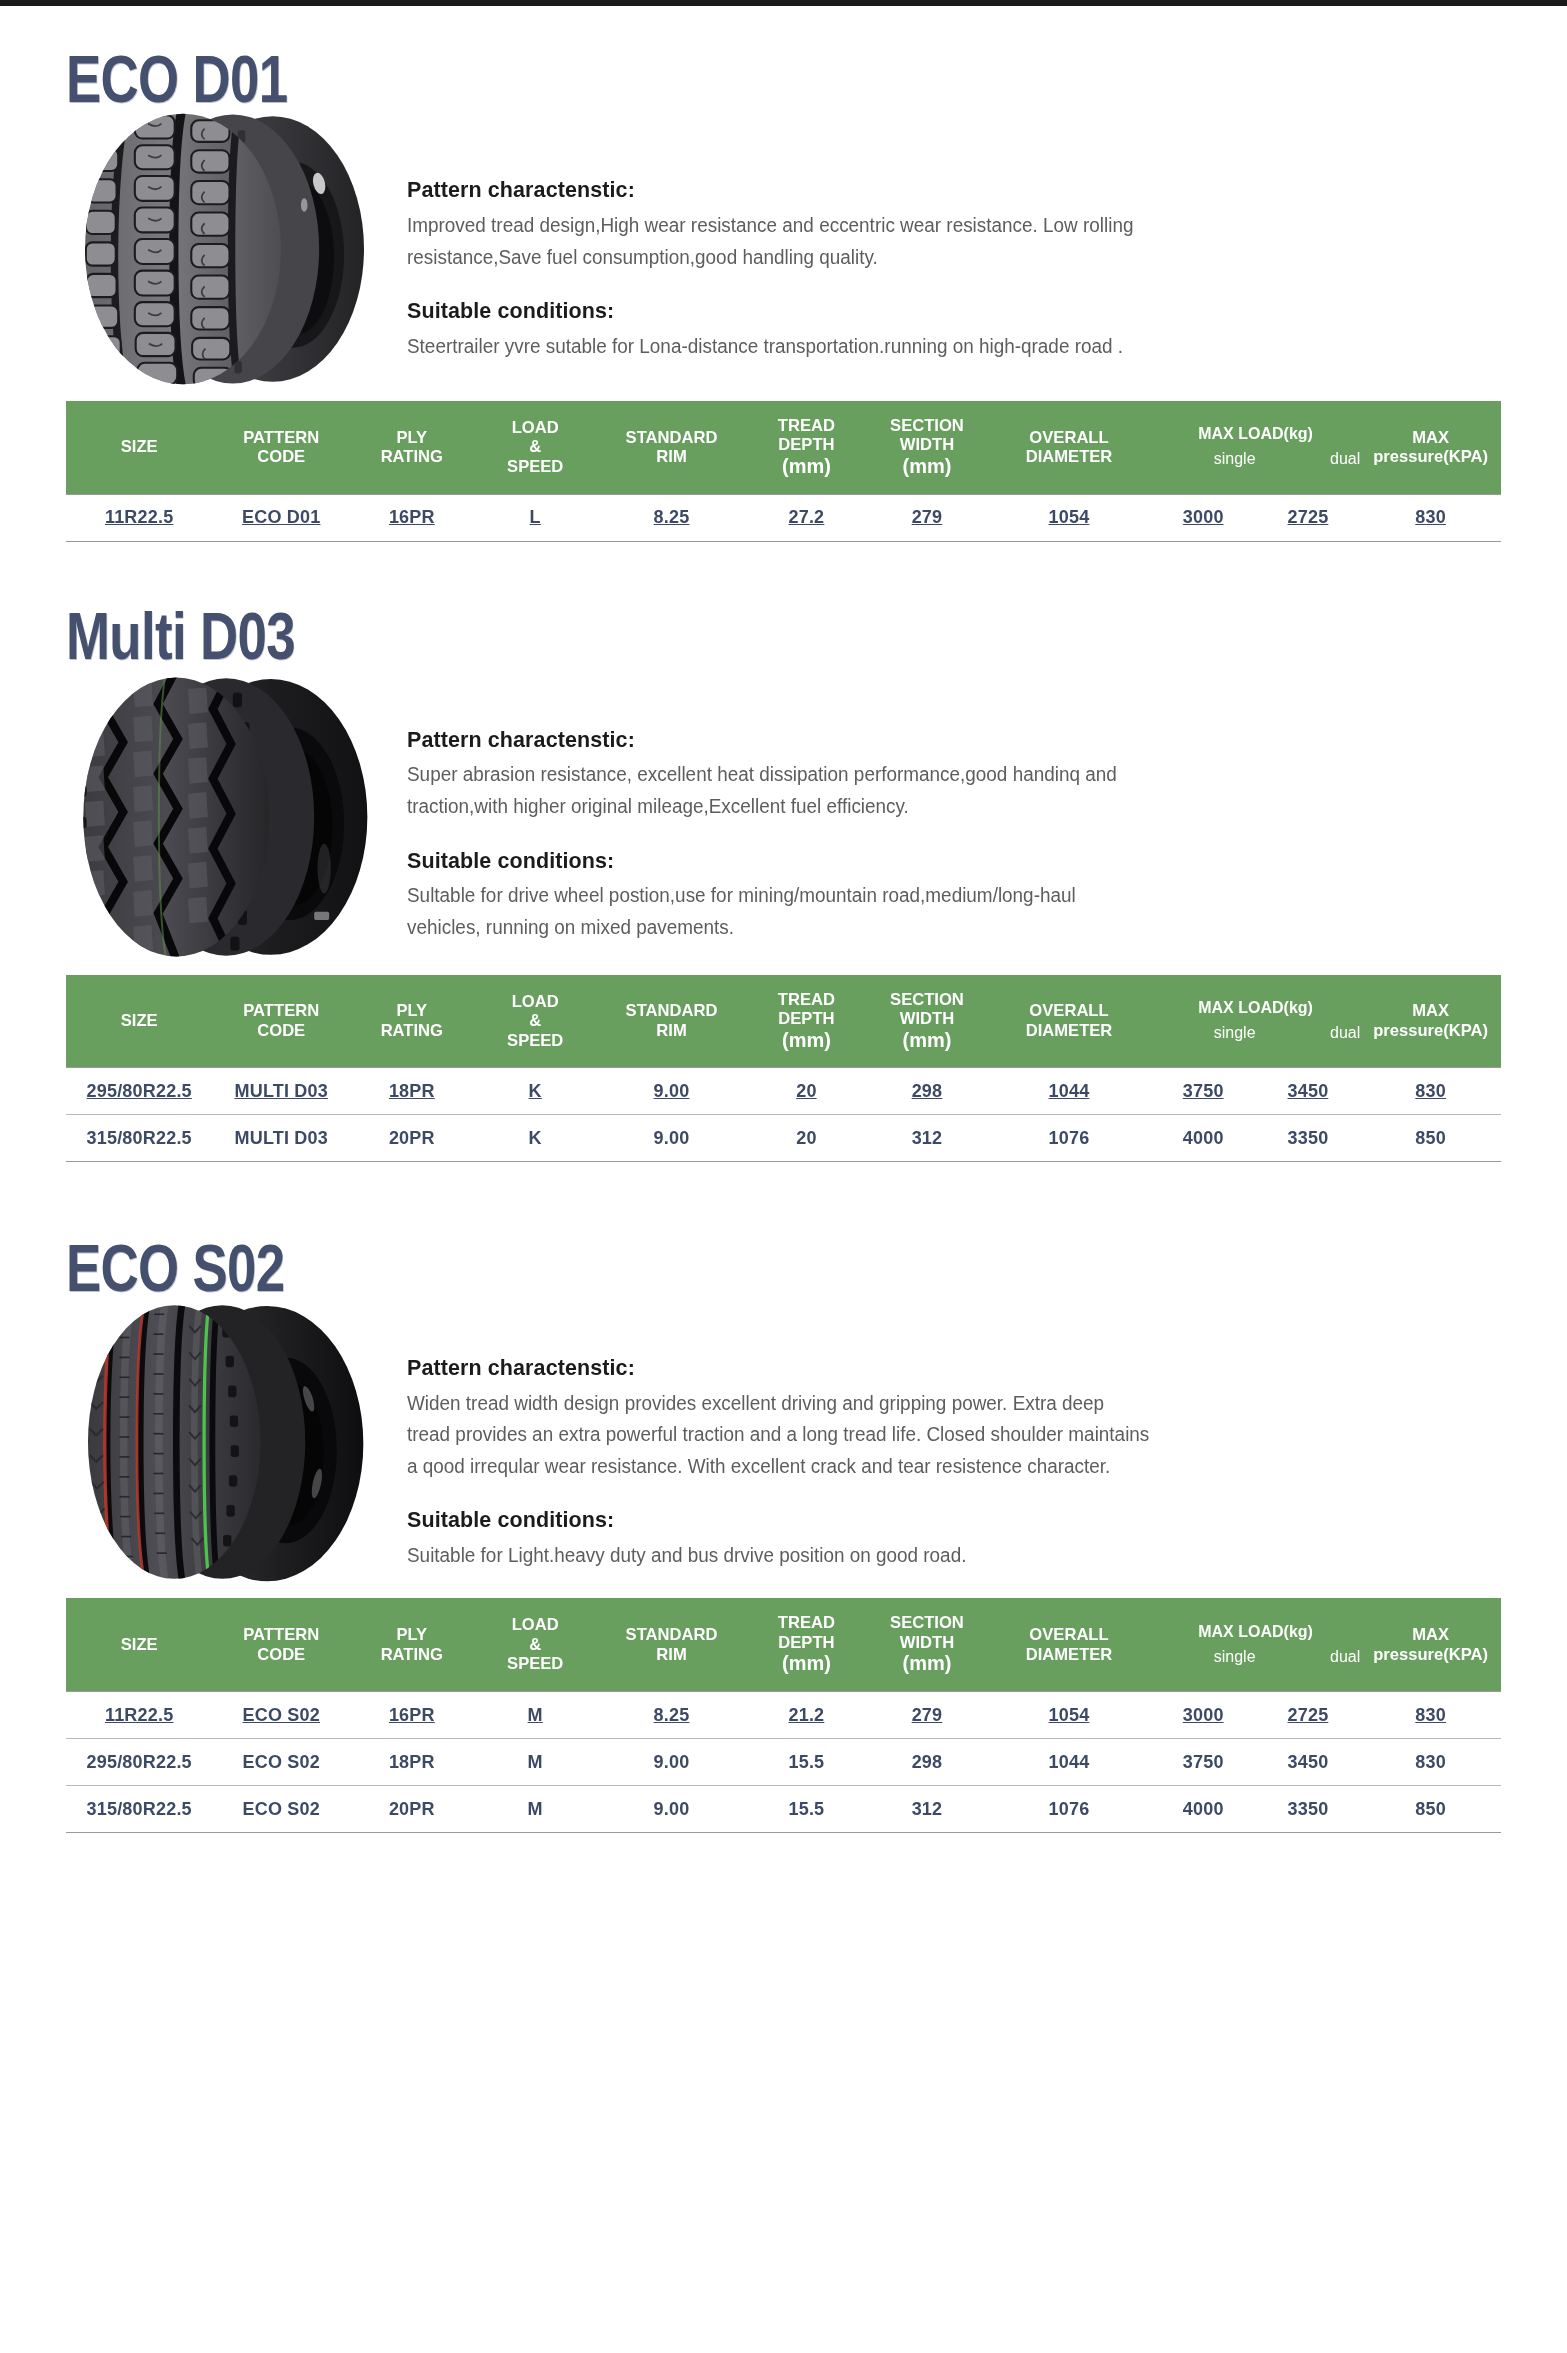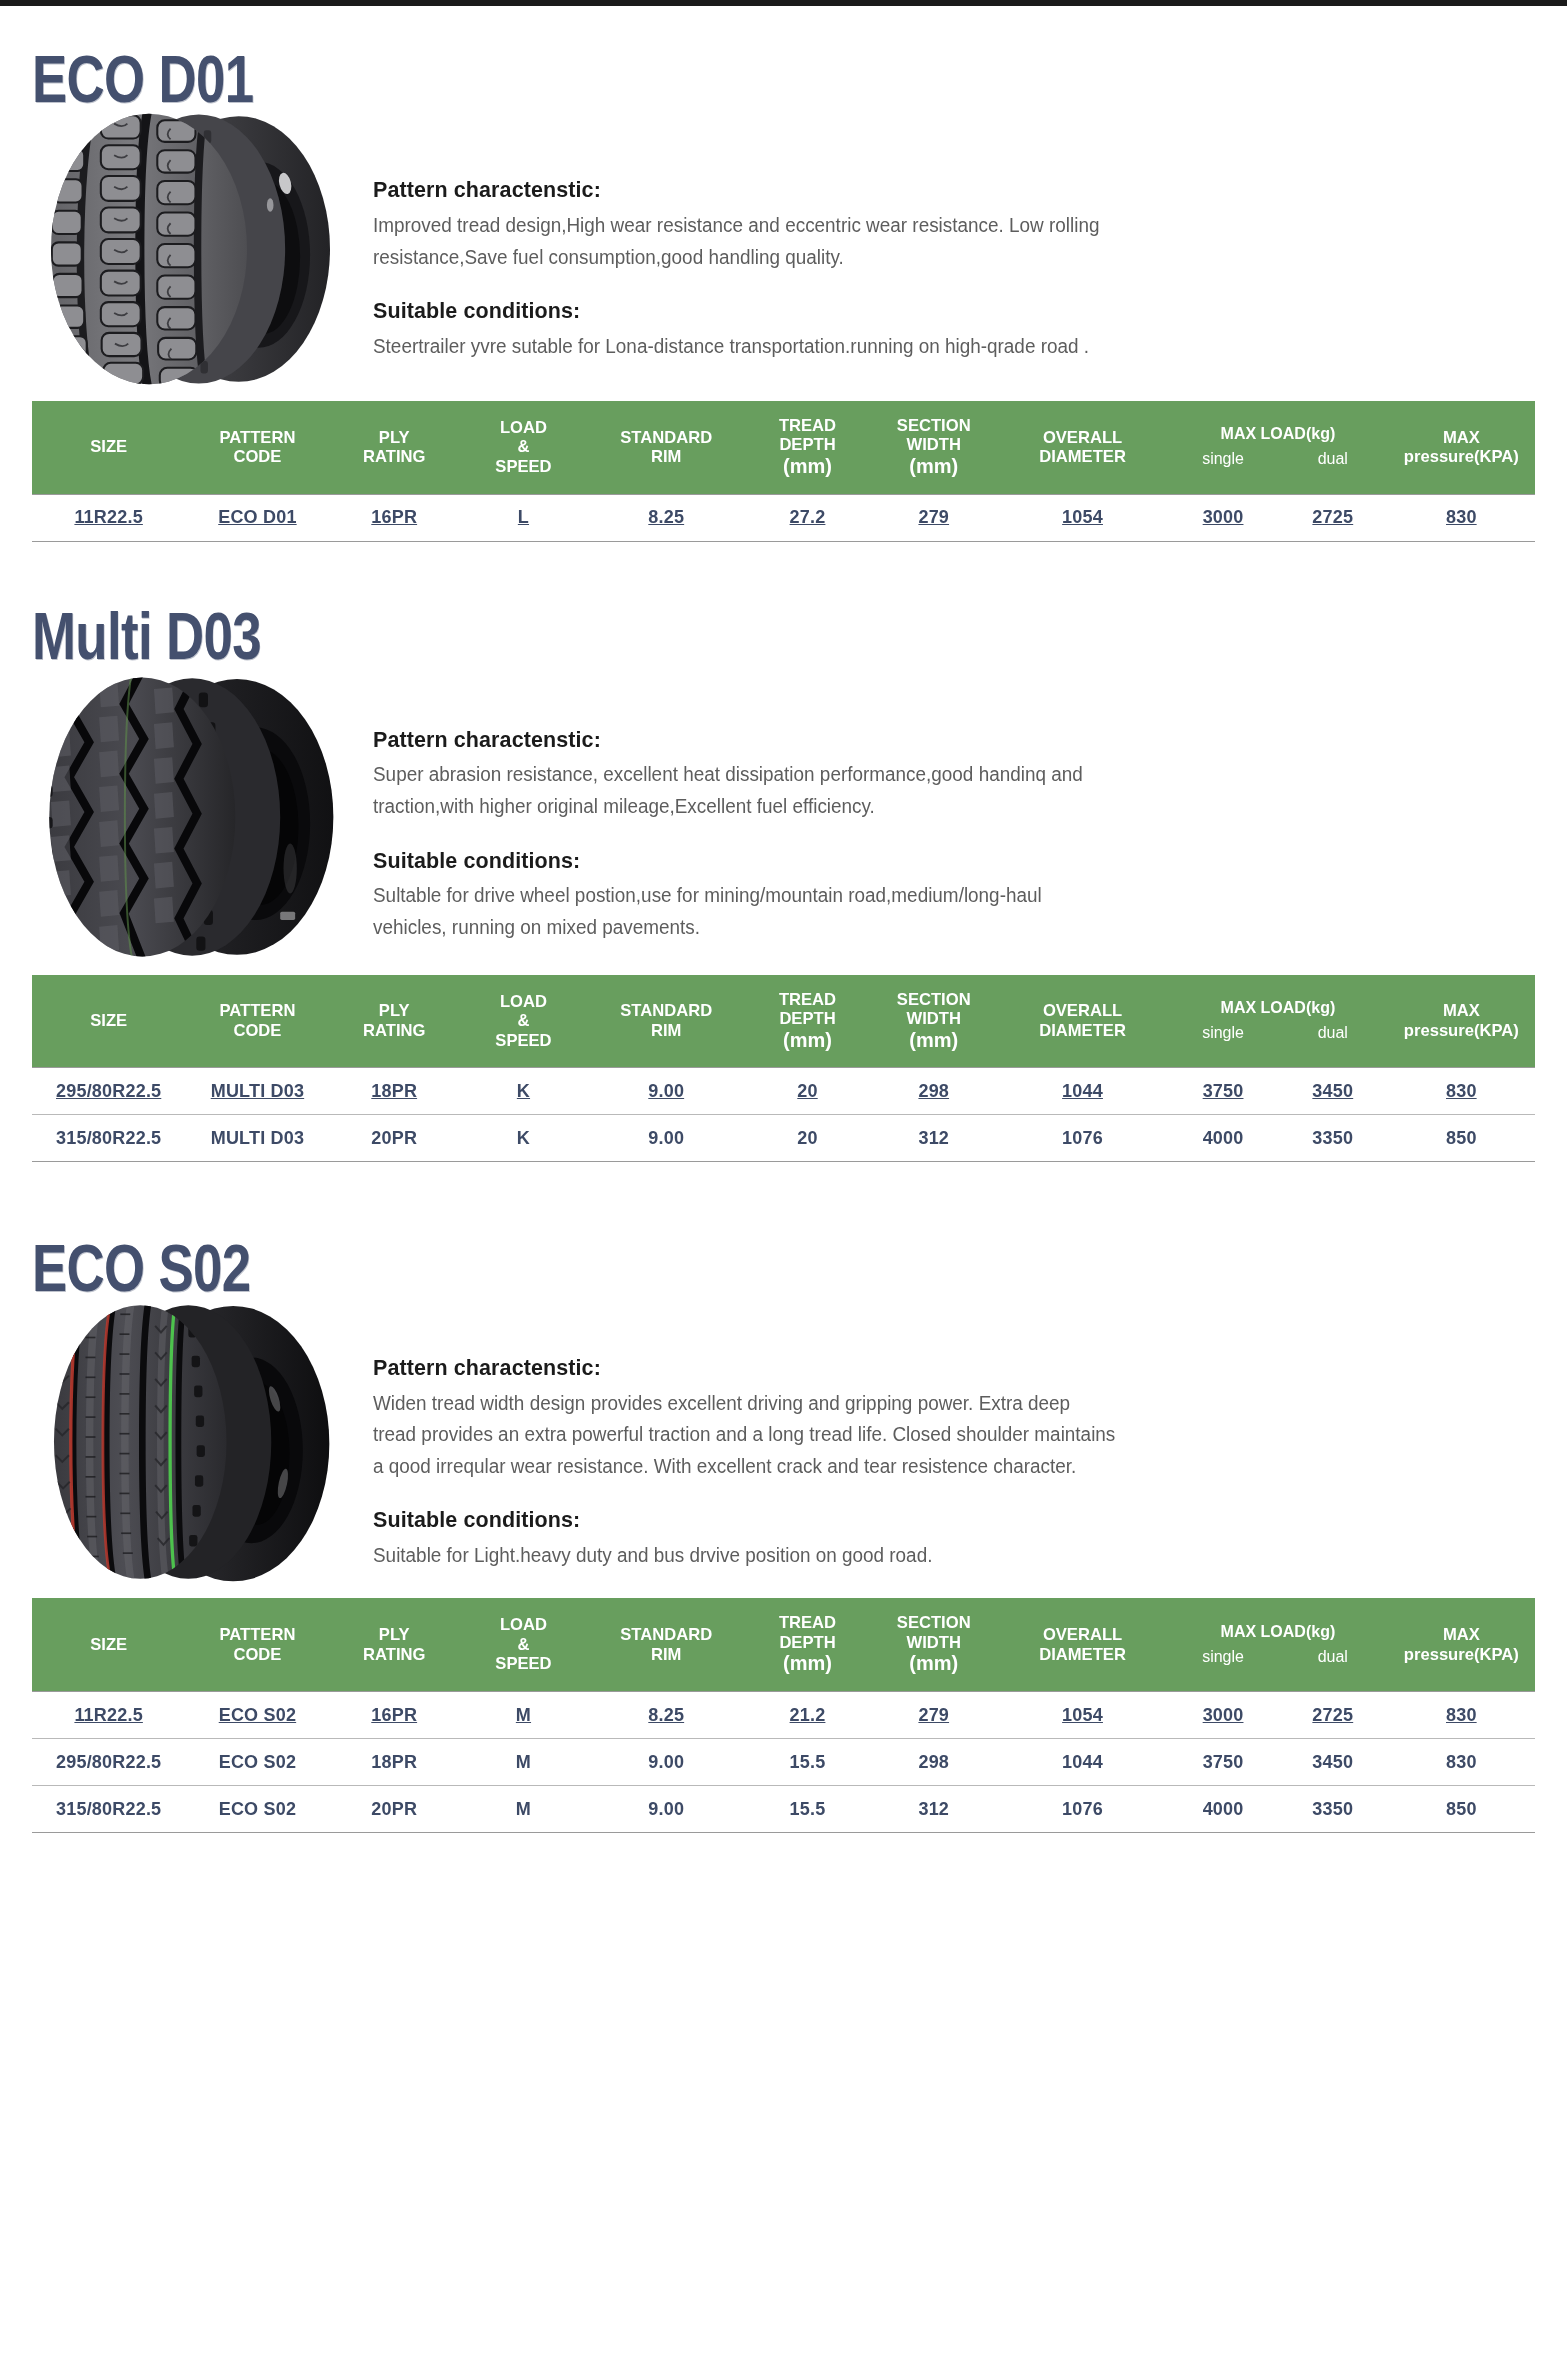--- a/index.html
+++ b/index.html
@@ -5,21 +5,21 @@
   * { margin:0; padding:0; box-sizing:border-box; }
   html, body {
     width:1567px; height:2354px;
     background:#ffffff;
     font-family:"Liberation Sans", sans-serif;
   }
   body { position:relative; overflow:hidden; }
 
   .top-band { position:absolute; top:0; left:0; width:1567px; height:5.8px; background:#1a1a1a; }
 
-  .page { position:absolute; top:5.8px; left:0; width:1567px; height:2348px; padding:0 32px; }
+  .page { position:absolute; top:5.8px; left:0; width:1567px; height:2348px; padding:0 66px; }
 
   
   .product { position:relative; width:100%; }
   .product-title {
     font-family:"Liberation Sans", sans-serif;
     font-weight:bold;
     font-size:66px;
     line-height:1.0;
     letter-spacing:-0.8px;
     color:#44506e;
@@ -55,21 +55,21 @@
   .spec-table thead th {
     background:#689e5e; color:#ffffff;
     font-weight:bold; font-size:16.6px; line-height:1.18;
     text-align:center; vertical-align:middle;
     padding:15px 1.7px; height:88px;
     transform:scaleX(1);
   }
   .spec-table thead th .mm { font-weight:bold; font-size:20px; display:block; }
   .ml-cell { padding:0 !important; }
   .ml-top { font-size:16px; font-weight:bold; }
-  .ml-bot { display:flex; }
+  .ml-bot { display:flex;text-align:right; }
   .ml-bot span { flex:1; font-weight:normal; font-size:16px; padding-top:5.8px; }
 
   .spec-table tbody td {
     text-align:center; font-size:18px; font-weight:bold;
     color:#3d4a66; padding:12.5px 1.7px;
     border-top:0.8px solid #b9b9b9; border-bottom:0.8px solid #b9b9b9;
     letter-spacing:0.2px;
   }
   .spec-table tbody tr:first-child td { border-top:1.7px solid #9a9a9a;text-decoration:underline; }
   .spec-table tbody tr:last-child td { border-bottom:1.7px solid #9a9a9a; }

